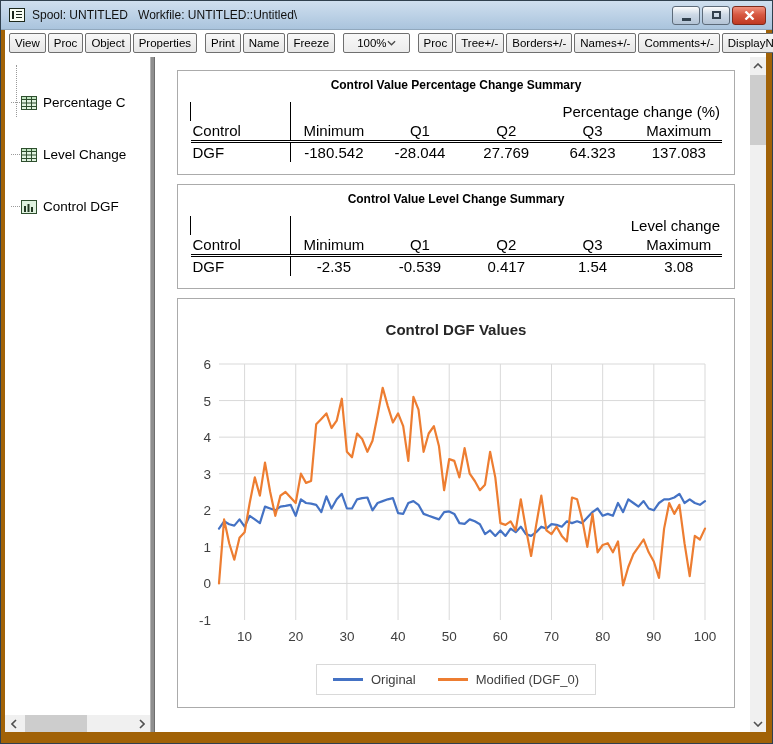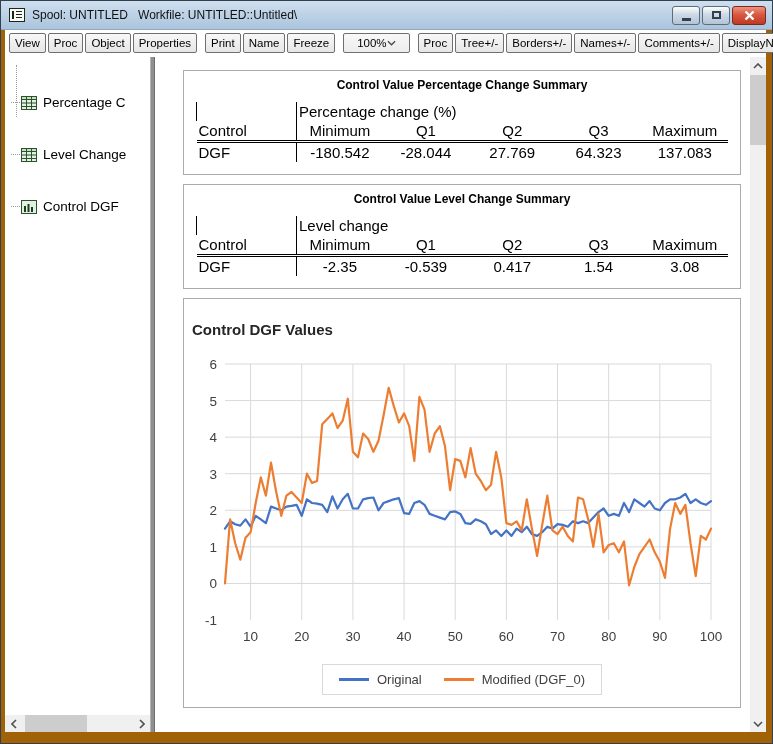--- a/index.html
+++ b/index.html
@@ -33,47 +33,47 @@
   .tree { width:145px; flex:0 0 145px; position:relative; background:#fff; padding:4px 0 0 6px; overflow:hidden; }
   .tree-lines { position:absolute; left:11px; top:8px; height:52px; border-left:1px dotted #9a9a9a; }
   .tree-item { display:flex; align-items:center; height:21px; font-size:13.5px; color:#000; white-space:nowrap; overflow:hidden;margin-top:31px; }
   .tree-stub { width:9px; border-top:1px dotted #9a9a9a; margin-right:1px; flex:0 0 9px; }
   .tree-ico { margin-right:6px; flex:0 0 16px; }
   .hscroll { position:absolute; left:0; right:0; bottom:0; height:17px; background:#f0f0f0; display:flex; }
   .hs-arrow { width:17px; height:17px; display:flex; align-items:center; justify-content:center; background:#f0f0f0; }
   .hs-track { flex:1; position:relative; }
   .hs-thumb { position:absolute; left:3px; top:0; width:62px; height:17px; background:#cdcdcd; }
   .splitter { width:5px; flex:0 0 5px; background:#8f8f8f; border-left:1px solid #b5b5b5; border-right:1px solid #6e6e6e; }
-  .main { flex:1; background:#fff; padding:13px 19px 0 28px; overflow:hidden; }
+  .main { flex:1; background:#fff; padding:13px 19px 0 22px; overflow:hidden; }
   .vscroll { width:16px; flex:0 0 16px; background:#f0f0f0; display:flex; flex-direction:column; }
   .vs-arrow { height:17px; display:flex; align-items:center; justify-content:center; }
   .vs-track { flex:1; position:relative; }
   .vs-thumb { position:absolute; top:1px; left:0; width:16px; height:70px; background:#cdcdcd; }
 
   
   .obj-frame { border:1px solid #ababab; background:#fff; width:558px; margin-bottom:9px; }
 
   
   .tbl { padding:7px 12px 12px 12px; }
   .tbl-title { text-align:center; font-size:12px; font-weight:bold; color:#000; margin-bottom:10px; }
   table.summary { width:100%; border-collapse:collapse; font-size:15px; color:#000; table-layout:fixed; }
   table.summary col.c0 { width:100px; }
   table.summary td, table.summary th { font-weight:normal; padding:1px 2px; }
   .num { text-align:center; }
   .ctl { text-align:left; padding-left:2px; }
-  .grp-hdr td { text-align:left; border-left:1px solid #000; padding-top:4px; }
+  .grp-hdr td { text-align:right; border-left:1px solid #000; padding-top:4px; }
   .hdr-row th { padding-bottom:4px; border-bottom:3px double #000; }
   .hdr-row th.first-num { border-left:1px solid #000; }
   .hdr-row th.ctl-h { text-align:left; border-bottom:3px double #000; }
   .data-row td { padding-top:11px; }
   .data-row td.first-num { border-left:1px solid #000; }
 
   
   .graph { padding:12px 8px 12px 8px; }
-  .graph-title { font-size:15px; font-weight:bold; color:#262626; margin:10px 0 10px 0; }
+  .graph-title { text-align:center; font-size:15px; font-weight:bold; color:#262626; margin:10px 0 10px 0; }
   .legend-wrap { display:flex; justify-content:center; margin-top:16px; }
   .legend { border:1px solid #d9d9d9; display:flex; align-items:center; padding:7px 16px; gap:22px; }
   .legend-item { display:flex; align-items:center; gap:8px; font-size:13px; color:#404040; }
   .legend-swatch { width:30px; height:3px; display:inline-block; }
 </style>
 </head>
 <body>
 
 <div class="window">
 

